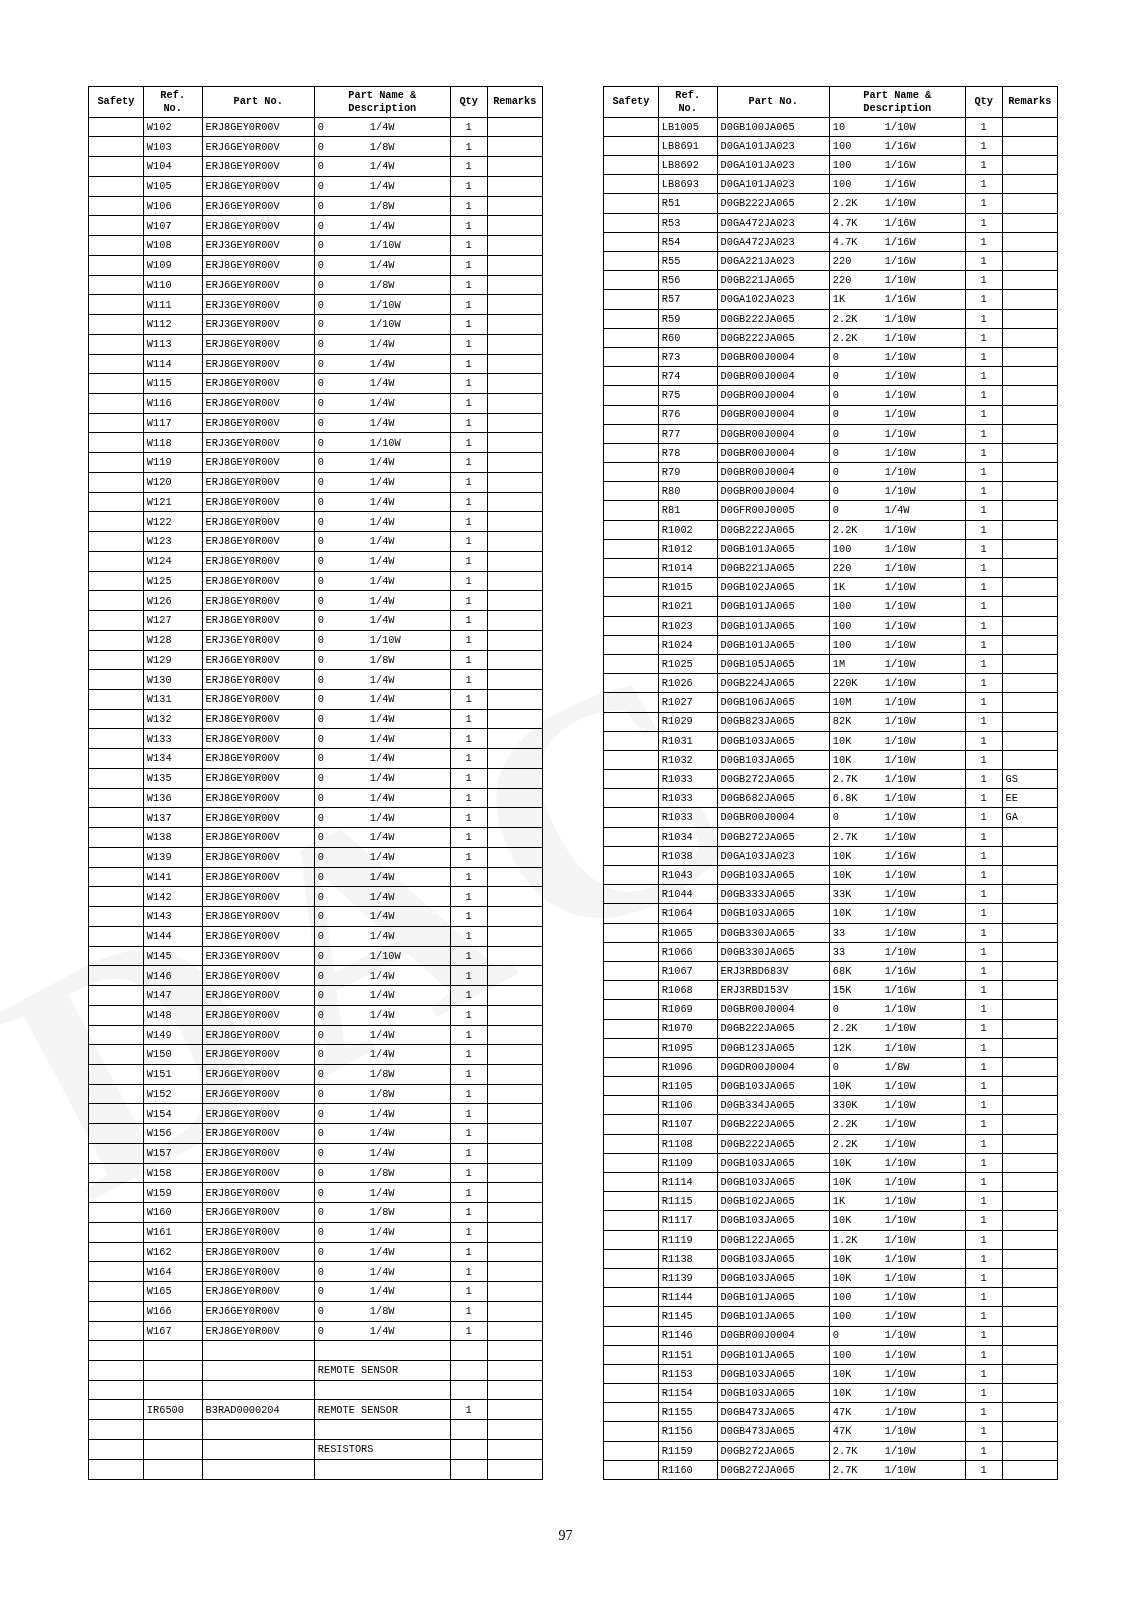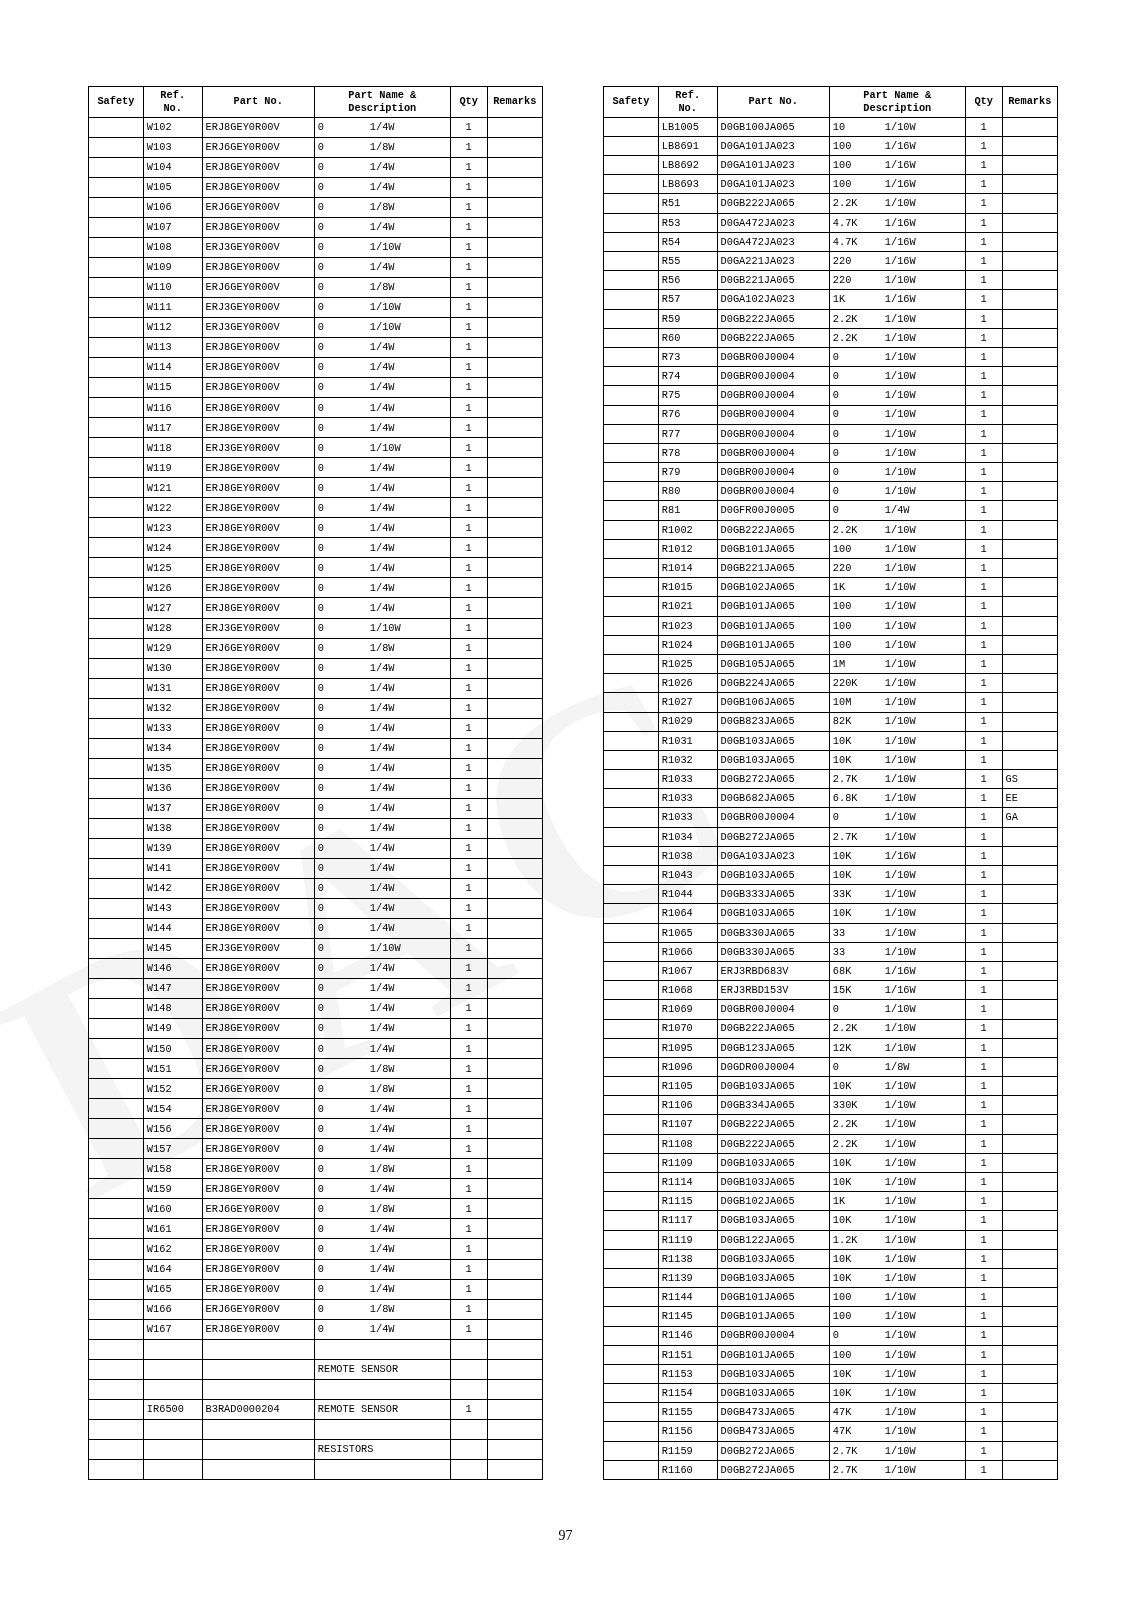--- a/index.html
+++ b/index.html
@@ -278,20 +278,28 @@
           <tr>
             <td class="safety"></td>
             <td class="ref">W119</td>
             <td class="part">ERJ8GEY0R00V</td>
             <td class="desc"><span class="desc-val">0</span><span class="desc-watt">1/4W</span></td>
             <td class="qty">1</td>
             <td class="rem"></td>
           </tr>
           <tr>
             <td class="safety"></td>
+            <td class="ref">W120</td>
+            <td class="part">ERJ8GEY0R00V</td>
+            <td class="desc"><span class="desc-val">0</span><span class="desc-watt">1/4W</span></td>
+            <td class="qty">1</td>
+            <td class="rem"></td>
+          </tr>
+          <tr>
+            <td class="safety"></td>
             <td class="ref">W121</td>
             <td class="part">ERJ8GEY0R00V</td>
             <td class="desc"><span class="desc-val">0</span><span class="desc-watt">1/4W</span></td>
             <td class="qty">1</td>
             <td class="rem"></td>
           </tr>
           <tr>
             <td class="safety"></td>
             <td class="ref">W122</td>
             <td class="part">ERJ8GEY0R00V</td>

